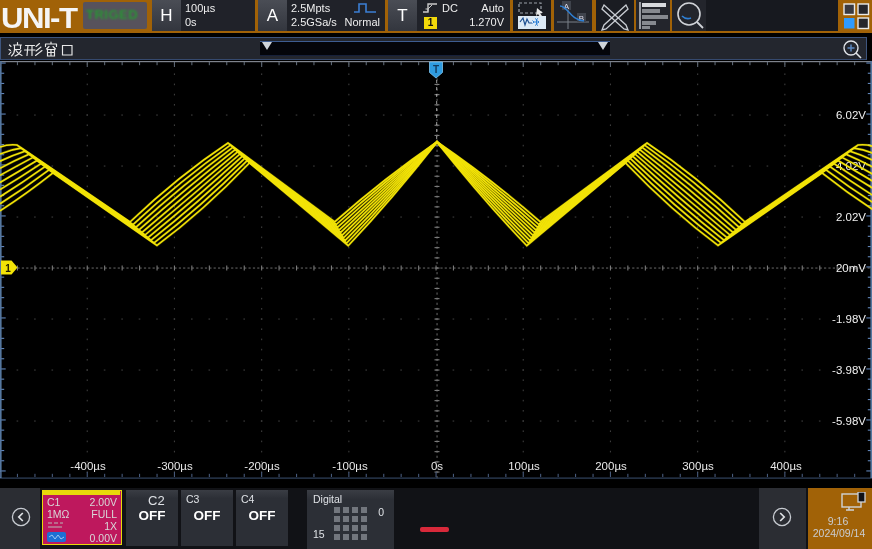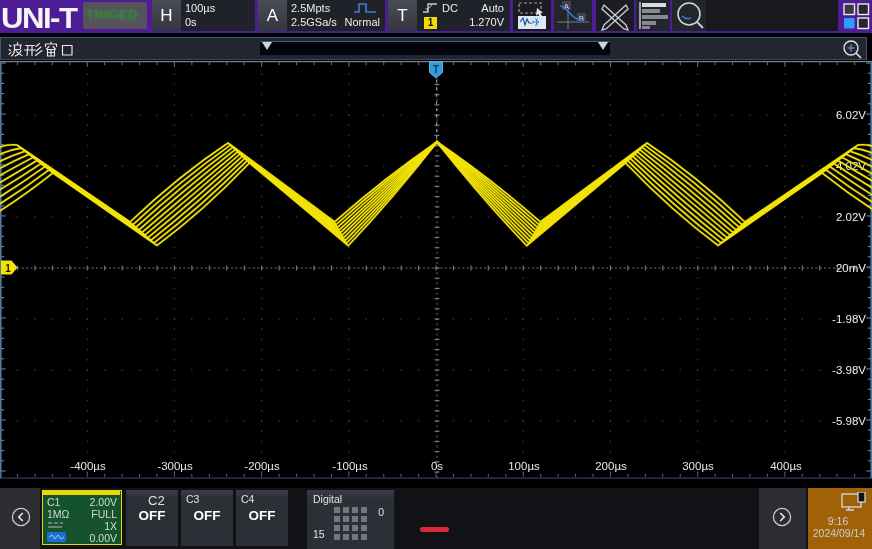--- a/index.html
+++ b/index.html
@@ -2,21 +2,21 @@
 <html><head><meta charset="utf-8">
 <style>
 * { margin:0; padding:0; box-sizing:border-box; }
 html,body { width:872px; height:549px; background:#000; overflow:hidden; -webkit-font-smoothing:antialiased;
   font-family:"Liberation Sans", sans-serif; }
 .stage { position:relative; width:872px; height:549px; background:#000; }
 </style></head>
 <body>
 <div class="stage">
 
-<div style="position:absolute;left:0;top:0;width:872px;height:33px;background:#4c1d95;">
+<div style="position:absolute;left:0;top:0;width:872px;height:33px;background:#a16207;">
  <div style="position:absolute;left:1px;top:1px;font-weight:bold;font-size:30px;color:#f5f5f5;letter-spacing:-1.5px;transform:scaleX(1.04);transform-origin:left;">UNI-T</div>
  <div style="position:absolute;left:83px;top:2px;width:64px;height:27px;background:#57525c;border-radius:2px;"></div>
  <div style="position:absolute;left:86px;top:7px;width:58px;height:17px;color:#21a02e;font-weight:bold;font-size:13px;letter-spacing:0.5px;filter:blur(1.2px);opacity:0.9;">TRIGED</div>
 
  <div style="position:absolute;left:152px;top:0;width:103px;height:31px;background:#202229;">
   <div style="position:absolute;left:0;top:0;width:29px;height:31px;background:linear-gradient(#4a4d55,#33363e);color:#fff;font-size:17px;text-align:center;line-height:31px;">H</div>
   <div style="position:absolute;left:33px;top:2px;font-size:11px;color:#eee;">100µs</div>
   <div style="position:absolute;left:33px;top:16px;font-size:11px;color:#eee;">0s</div>
  </div>
 
@@ -1362,21 +1362,21 @@
 <text x="8" y="271.5" text-anchor="middle" font-size="10" font-weight="bold" fill="#201d00">1</text>
 
 </svg>
 
 <div style="position:absolute;left:0;top:488px;width:872px;height:61px;background:#111216;"></div>
  <div style="position:absolute;left:0;top:488px;width:40px;height:61px;background:#2b2d33;"></div>
  <svg style="position:absolute;left:11px;top:507px" width="20" height="20" viewBox="0 0 20 20">
   <circle cx="10" cy="10" r="8.6" fill="none" stroke="#c6cad0" stroke-width="1.3"></circle>
   <path d="M11.8 6 l-4 4 l4 4" fill="none" stroke="#dfe2e6" stroke-width="1.7"></path>
  </svg>
- <div style="position:absolute;left:42px;top:490px;width:80px;height:55px;background:#14532d;border:1.5px solid #e8d90a;box-sizing:border-box;">
+ <div style="position:absolute;left:42px;top:490px;width:80px;height:55px;background:#be185d;border:1.5px solid #e8d90a;box-sizing:border-box;">
   <div style="position:absolute;left:0px;top:0px;width:77px;height:3.5px;background:#e8d90a;"></div>
   <div style="position:absolute;left:4px;top:5px;font-size:10.5px;color:#d8d8d8;">C1</div>
   <div style="position:absolute;right:4px;top:5px;font-size:10.5px;color:#d8d8d8;">2.00V</div>
   <div style="position:absolute;left:4px;top:17px;font-size:10.5px;color:#d8d8d8;">1MΩ</div>
   <div style="position:absolute;right:4px;top:17px;font-size:10.5px;color:#d8d8d8;margin-left:36px;">FULL</div>
   <svg style="position:absolute;left:4px;top:30px" width="16" height="8" viewBox="0 0 16 8">
         <path d="M1 2 h4 m2 0 h4 m2 0 h3 M1 6 h14" stroke="#b8b8b8" stroke-width="1.2"></path>
       </svg>
   <div style="position:absolute;right:4px;top:29px;font-size:10.5px;color:#d8d8d8;">1X</div>
   <svg style="position:absolute;left:4px;top:41px" width="20" height="11" viewBox="0 0 20 11">

